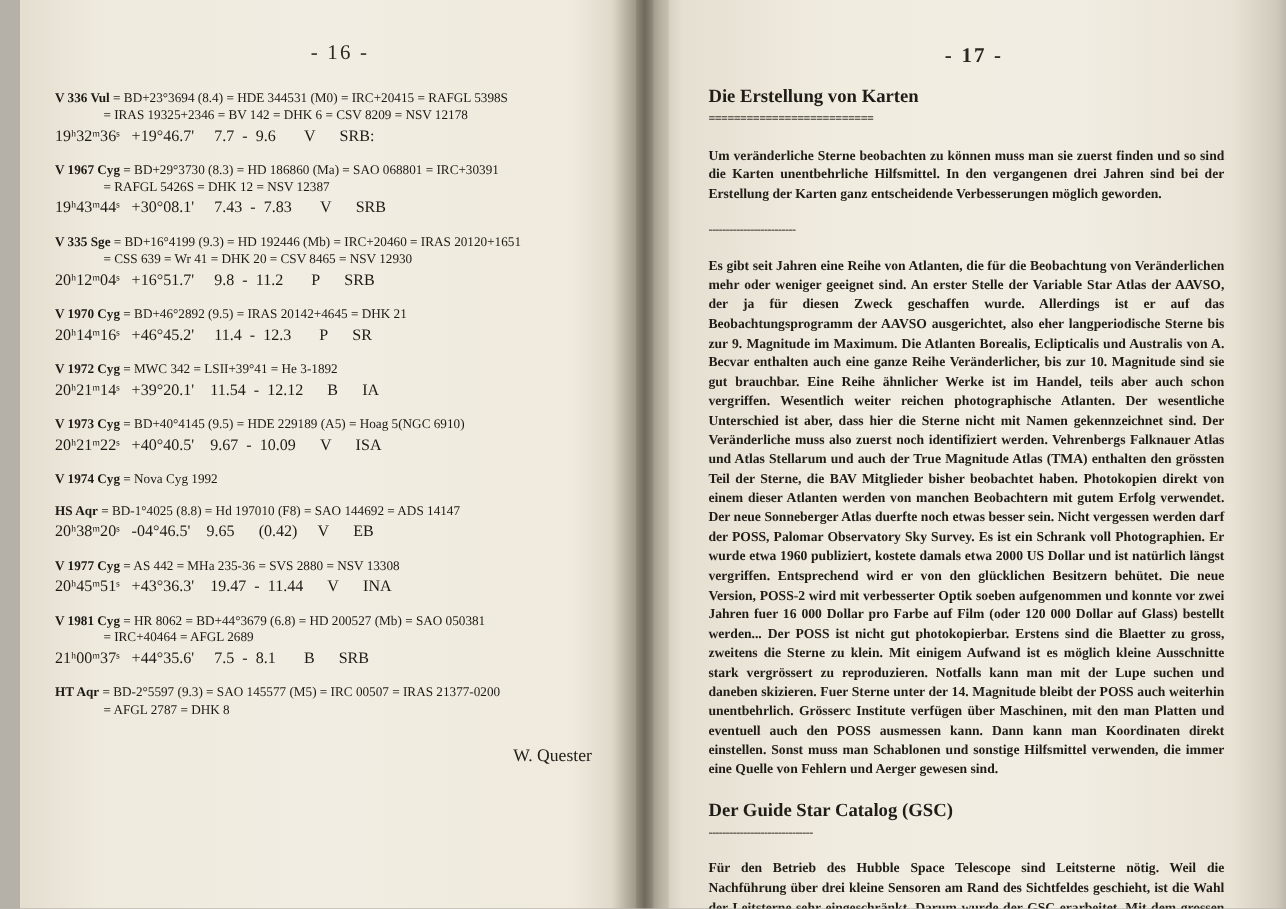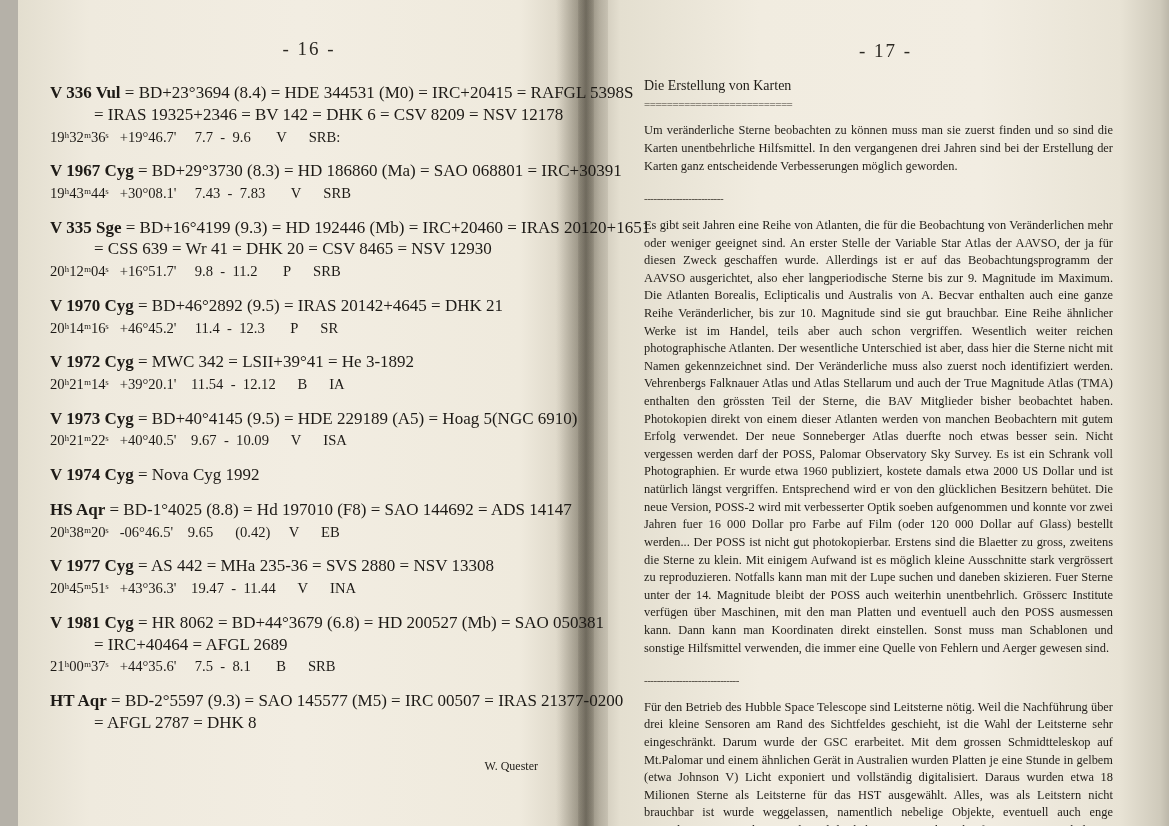--- a/index.html
+++ b/index.html
@@ -20,82 +20,82 @@
         #f2ede2 300px, #efeadd 520px,
         #ded8c9 560px, #cbc5b5 578px,
         #b9b3a4 586px, #b6b0a1 592px,
         #cdc7b8 600px, #e4dfd0 620px,
         #f1ece0 760px, #f2ede2 980px,
         #e8e3d5 1120px, #cfcabb 1160px,
         #bdb8aa 1169px);
   }
   .page{position:absolute;top:0;bottom:0;}
   .left-page{left:18px;width:562px;}
-  .right-page{left:600px;width:551px;}
+  .right-page{left:600px;width:551px;font-weight:bold;}
 
   .folio{
     text-align:center;
     font-size:19px;
     letter-spacing:2px;
     color:#2b2822;
     padding-left:20px;
   }
   .left-page .folio{margin-top:38px;}
   .right-page .folio{margin-top:40px;}
 
   
   .catalog{
     margin:22px 0 0 32px;
     width:510px;
     color:#1d1a16;
   }
   .entry{margin-bottom:13px;}
   .ln{
-    font-size:17px;
+    font-size:12px;
     line-height:1.28;
     white-space:nowrap;
   }
   .ln.ind{padding-left:44px;}
   .nm{font-weight:bold;}
   .coords{
     font-size:14.6px;
     line-height:1.35;
     margin-top:2px;
     white-space:pre;
     font-family:"Liberation Serif", serif;
   }
   .signature{
     margin:26px 0 0 0;
     text-align:right;
     padding-right:42px;
-    font-size:12px;
+    font-size:16px;
     color:#23201b;
   }
 
   
   .rtext{
     margin:14px 38px 0 44px;
     color:#201d18;
     font-size:12.4px;
     line-height:1.42;
     text-align:justify;
   }
   .rtext .h{
-    font-size:14px;
+    font-size:17px;
     margin-bottom:1px;
   }
   .rule{
     font-size:11px;
     letter-spacing:-0.5px;
     color:#3a352c;
     margin:0 0 10px 0;
     overflow:hidden;
     white-space:nowrap;
   }
-  .rtext p{margin:4px 0 11px 0;}
+  .rtext p{margin:16px 0 11px 0;}
   .sec{margin-top:16px;}
 
   .edge-shadow{
     position:absolute;top:0;bottom:0;left:556px;width:52px;
     background:linear-gradient(to right, rgba(90,84,70,0) 0%, rgba(80,74,60,0.38) 45%, rgba(90,84,70,0.12) 100%);
     pointer-events:none;
   }
   .spine-dark{
     position:absolute;top:0;bottom:0;left:578px;width:16px;
     background:linear-gradient(to right, rgba(60,55,44,0.10), rgba(55,50,40,0.42), rgba(60,55,44,0.10));
@@ -117,20 +117,21 @@
     <div class="catalog">
 
       <div class="entry">
         <div class="ln"><span class="nm">V 336 Vul</span><span> = BD+23°3694 (8.4) = HDE 344531 (M0) = IRC+20415 = RAFGL 5398S</span></div>
         <div class="ln ind">= IRAS 19325+2346 = BV 142 = DHK 6 = CSV 8209 = NSV 12178</div>
         <div class="coords"><span>19ʰ32ᵐ36ˢ</span>&nbsp;&nbsp;&nbsp;<span>+19°46.7'</span>&nbsp;&nbsp;&nbsp;&nbsp;&nbsp;<span>7.7</span>&nbsp;&nbsp;-&nbsp;&nbsp;<span>9.6</span>&nbsp;&nbsp;&nbsp;&nbsp;&nbsp;&nbsp;&nbsp;<span>V</span>&nbsp;&nbsp;&nbsp;&nbsp;&nbsp;&nbsp;<span>SRB:</span></div>
       </div>
 
       <div class="entry">
         <div class="ln"><span class="nm">V 1967 Cyg</span><span> = BD+29°3730 (8.3) = HD 186860 (Ma) = SAO 068801 = IRC+30391</span></div>
+        <div class="ln ind">= RAFGL 5426S = DHK 12 = NSV 12387</div>
         <div class="coords"><span>19ʰ43ᵐ44ˢ</span>&nbsp;&nbsp;&nbsp;<span>+30°08.1'</span>&nbsp;&nbsp;&nbsp;&nbsp;&nbsp;<span>7.43</span>&nbsp;&nbsp;-&nbsp;&nbsp;<span>7.83</span>&nbsp;&nbsp;&nbsp;&nbsp;&nbsp;&nbsp;&nbsp;<span>V</span>&nbsp;&nbsp;&nbsp;&nbsp;&nbsp;&nbsp;<span>SRB</span></div>
       </div>
 
       <div class="entry">
         <div class="ln"><span class="nm">V 335 Sge</span><span> = BD+16°4199 (9.3) = HD 192446 (Mb) = IRC+20460 = IRAS 20120+1651</span></div>
         <div class="ln ind">= CSS 639 = Wr 41 = DHK 20 = CSV 8465 = NSV 12930</div>
         <div class="coords"><span>20ʰ12ᵐ04ˢ</span>&nbsp;&nbsp;&nbsp;<span>+16°51.7'</span>&nbsp;&nbsp;&nbsp;&nbsp;&nbsp;<span>9.8</span>&nbsp;&nbsp;-&nbsp;&nbsp;<span>11.2</span>&nbsp;&nbsp;&nbsp;&nbsp;&nbsp;&nbsp;&nbsp;<span>P</span>&nbsp;&nbsp;&nbsp;&nbsp;&nbsp;&nbsp;<span>SRB</span></div>
       </div>
 
       <div class="entry">
@@ -147,21 +148,21 @@
         <div class="ln"><span class="nm">V 1973 Cyg</span><span> = BD+40°4145 (9.5) = HDE 229189 (A5) = Hoag 5(NGC 6910)</span></div>
         <div class="coords"><span>20ʰ21ᵐ22ˢ</span>&nbsp;&nbsp;&nbsp;<span>+40°40.5'</span>&nbsp;&nbsp;&nbsp;&nbsp;<span>9.67</span>&nbsp;&nbsp;-&nbsp;&nbsp;<span>10.09</span>&nbsp;&nbsp;&nbsp;&nbsp;&nbsp;&nbsp;<span>V</span>&nbsp;&nbsp;&nbsp;&nbsp;&nbsp;&nbsp;<span>ISA</span></div>
       </div>
 
       <div class="entry">
         <div class="ln"><span class="nm">V 1974 Cyg</span><span> = Nova Cyg 1992</span></div>
       </div>
 
       <div class="entry">
         <div class="ln"><span class="nm">HS Aqr</span><span> = BD-1°4025 (8.8) = Hd 197010 (F8) = SAO 144692 = ADS 14147</span></div>
-        <div class="coords"><span>20ʰ38ᵐ20ˢ</span>&nbsp;&nbsp;&nbsp;<span>-06°46.5'</span>&nbsp;&nbsp;&nbsp;&nbsp;<span>9.65</span>&nbsp;&nbsp;&nbsp;&nbsp;&nbsp;&nbsp;<span>(0.42)</span>&nbsp;&nbsp;&nbsp;&nbsp;&nbsp;<span>V</span>&nbsp;&nbsp;&nbsp;&nbsp;&nbsp;&nbsp;<span>EB</span></div>
+        <div class="coords"><span>20ʰ38ᵐ20ˢ</span>&nbsp;&nbsp;&nbsp;<span>-04°46.5'</span>&nbsp;&nbsp;&nbsp;&nbsp;<span>9.65</span>&nbsp;&nbsp;&nbsp;&nbsp;&nbsp;&nbsp;<span>(0.42)</span>&nbsp;&nbsp;&nbsp;&nbsp;&nbsp;<span>V</span>&nbsp;&nbsp;&nbsp;&nbsp;&nbsp;&nbsp;<span>EB</span></div>
       </div>
 
       <div class="entry">
         <div class="ln"><span class="nm">V 1977 Cyg</span><span> = AS 442 = MHa 235-36 = SVS 2880 = NSV 13308</span></div>
         <div class="coords"><span>20ʰ45ᵐ51ˢ</span>&nbsp;&nbsp;&nbsp;<span>+43°36.3'</span>&nbsp;&nbsp;&nbsp;&nbsp;<span>19.47</span>&nbsp;&nbsp;-&nbsp;&nbsp;<span>11.44</span>&nbsp;&nbsp;&nbsp;&nbsp;&nbsp;&nbsp;<span>V</span>&nbsp;&nbsp;&nbsp;&nbsp;&nbsp;&nbsp;<span>INA</span></div>
       </div>
 
       <div class="entry">
         <div class="ln"><span class="nm">V 1981 Cyg</span><span> = HR 8062 = BD+44°3679 (6.8) = HD 200527 (Mb) = SAO 050381</span></div>
         <div class="ln ind">= IRC+40464 = AFGL 2689</div>
@@ -187,19 +188,20 @@
       <div class="rule">==========================</div>
 
       <p>Um veränderliche Sterne beobachten zu können muss man sie zuerst finden und so sind die Karten unentbehrliche Hilfsmittel. In den vergangenen drei Jahren sind bei der Erstellung der Karten ganz entscheidende Verbesserungen möglich geworden.</p>
 
       <div class="sec">
         <div class="rule">-------------------------</div>
         <p>Es gibt seit Jahren eine Reihe von Atlanten, die für die Beobachtung von Veränderlichen mehr oder weniger geeignet sind. An erster Stelle der Variable Star Atlas der AAVSO, der ja für diesen Zweck geschaffen wurde. Allerdings ist er auf das Beobachtungsprogramm der AAVSO ausgerichtet, also eher langperiodische Sterne bis zur 9. Magnitude im Maximum. Die Atlanten Borealis, Eclipticalis und Australis von A. Becvar enthalten auch eine ganze Reihe Veränderlicher, bis zur 10. Magnitude sind sie gut brauchbar. Eine Reihe ähnlicher Werke ist im Handel, teils aber auch schon vergriffen. Wesentlich weiter reichen photographische Atlanten. Der wesentliche Unterschied ist aber, dass hier die Sterne nicht mit Namen gekennzeichnet sind. Der Veränderliche muss also zuerst noch identifiziert werden. Vehrenbergs Falknauer Atlas und Atlas Stellarum und auch der True Magnitude Atlas (TMA) enthalten den grössten Teil der Sterne, die BAV Mitglieder bisher beobachtet haben. Photokopien direkt von einem dieser Atlanten werden von manchen Beobachtern mit gutem Erfolg verwendet. Der neue Sonneberger Atlas duerfte noch etwas besser sein. Nicht vergessen werden darf der POSS, Palomar Observatory Sky Survey. Es ist ein Schrank voll Photographien. Er wurde etwa 1960 publiziert, kostete damals etwa 2000 US Dollar und ist natürlich längst vergriffen. Entsprechend wird er von den glücklichen Besitzern behütet. Die neue Version, POSS-2 wird mit verbesserter Optik soeben aufgenommen und konnte vor zwei Jahren fuer 16 000 Dollar pro Farbe auf Film (oder 120 000 Dollar auf Glass) bestellt werden... Der POSS ist nicht gut photokopierbar. Erstens sind die Blaetter zu gross, zweitens die Sterne zu klein. Mit einigem Aufwand ist es möglich kleine Ausschnitte stark vergrössert zu reproduzieren. Notfalls kann man mit der Lupe suchen und daneben skizieren. Fuer Sterne unter der 14. Magnitude bleibt der POSS auch weiterhin unentbehrlich. Grösserc Institute verfügen über Maschinen, mit den man Platten und eventuell auch den POSS ausmessen kann. Dann kann man Koordinaten direkt einstellen. Sonst muss man Schablonen und sonstige Hilfsmittel verwenden, die immer eine Quelle von Fehlern und Aerger gewesen sind.</p>
       </div>
 
       <div class="sec">
+        <div class="h">Der Guide Star Catalog (GSC)</div>
         <div class="rule">------------------------------</div>
         <p>Für den Betrieb des Hubble Space Telescope sind Leitsterne nötig. Weil die Nachführung über drei kleine Sensoren am Rand des Sichtfeldes geschieht, ist die Wahl der Leitsterne sehr eingeschränkt. Darum wurde der GSC erarbeitet. Mit dem grossen Schmidtteleskop auf Mt.Palomar und einem ähnlichen Gerät in Australien wurden Platten je eine Stunde in gelbem (etwa Johnson V) Licht exponiert und vollständig digitalisiert. Daraus wurden etwa 18 Milionen Sterne als Leitsterne für das HST ausgewählt. Alles, was als Leitstern nicht brauchbar ist wurde weggelassen, namentlich nebelige Objekte, eventuell auch enge Doppelsterne. So ist der zentrale Teil des bekannten Kugelsternhaufens M 13 im Herkules im GSC eine sternleere Gegend! Wo es genug Sterne gibt wurden nur die helleren aufgenommen, wo die Sterndichte dagegen gering ist wurden auch Sterne der 17.Magnitude katalogisiert. Das Schöne daran ist, dass das ganze Werk für etwa 50 US Dollar zu kaufen ist. Zu den Daten gehört auch ein Programm. "Pickle" ist geschrieben für die HST Benutzer und läuft auf Apple Mac. Es erlaubt die Erstellung von Karten, die man auf A4 Blättern ausdrucken kann. Der Mac, das</p>
       </div>
     </div>
   </div>
 
 </div>
 
 </body></html>

